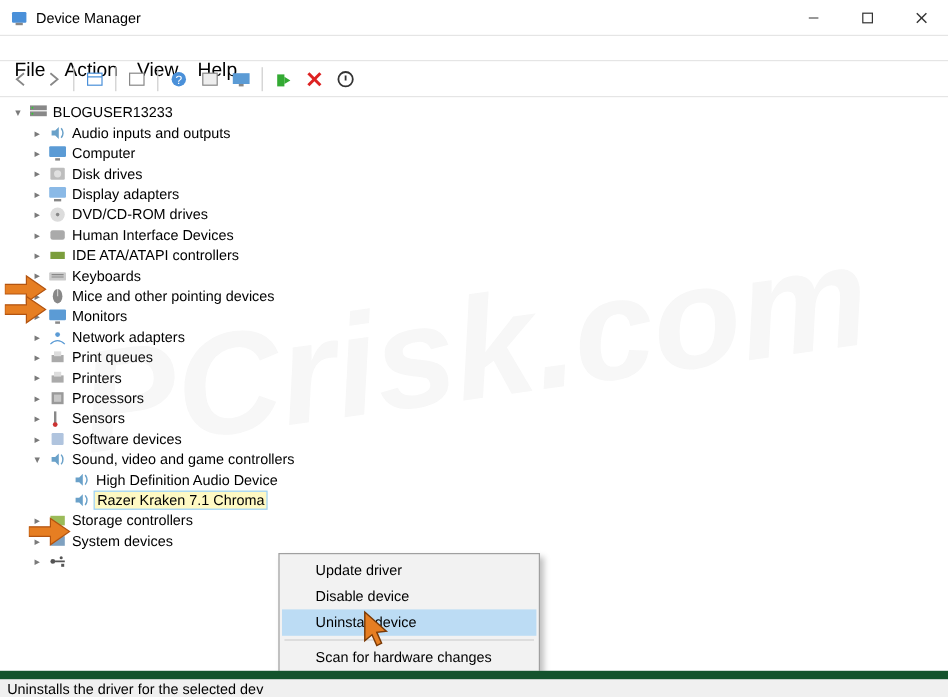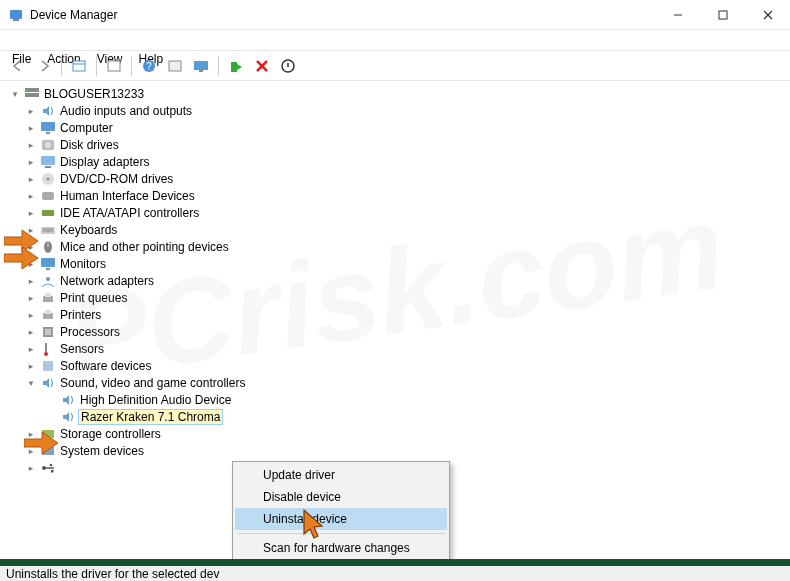--- a/index.html
+++ b/index.html
@@ -27,21 +27,21 @@
   .winbtn {
     width: 45px; height: 30px; display: flex; align-items: center; justify-content: center;
     font-size: 10px; color: #333;
   }
 
   
   .menubar {
     height: 21px; display: flex; align-items: center; padding-left: 4px;
     border-bottom: 1px solid #e5e5e5;
   }
-  .menubar .menuitem { padding: 2px 8px; font-size: 12px; margin-top: 37px; }
+  .menubar .menuitem { padding: 2px 8px; font-size: 16px; margin-top: 37px; }
 
   
   .toolbar {
     height: 30px; display: flex; align-items: center; padding: 2px 6px;
     border-bottom: 1px solid #e5e5e5; gap: 2px;
   }
   .tbtn {
     width: 24px; height: 24px; display: flex; align-items: center; justify-content: center;
     border-radius: 2px;
   }

